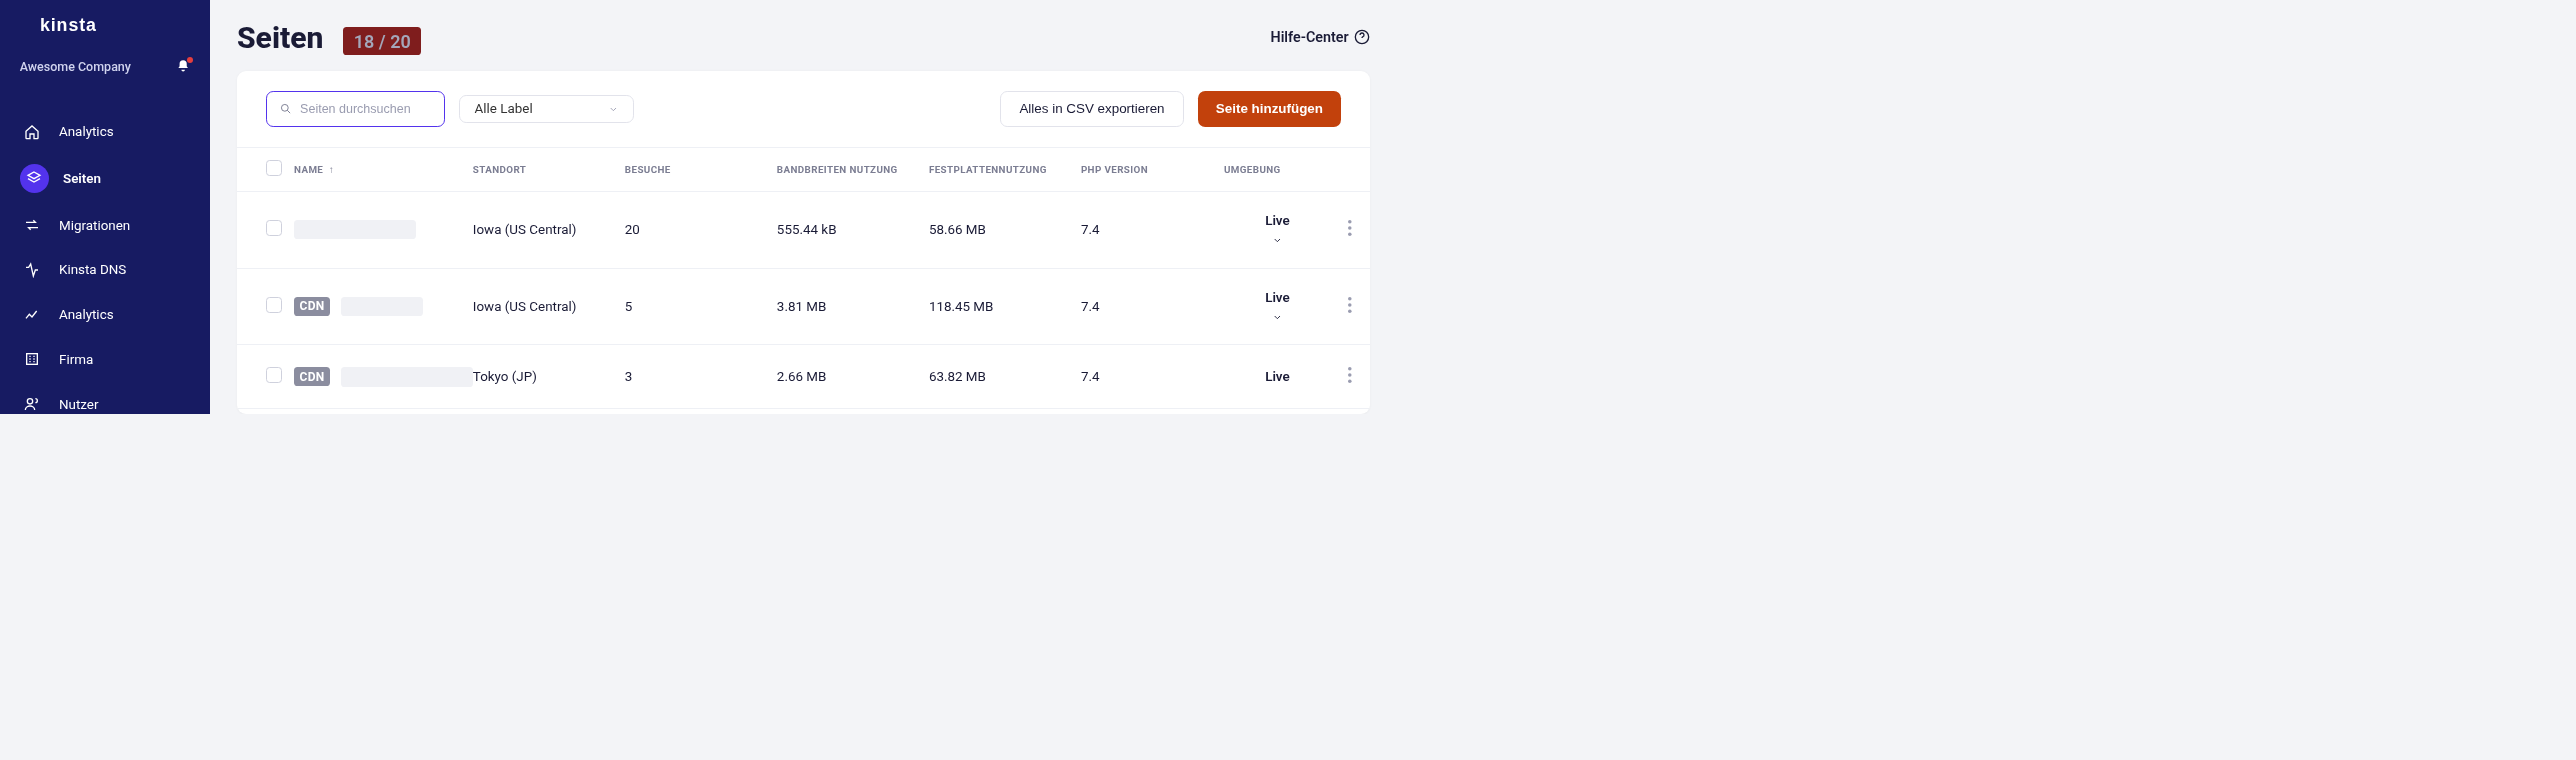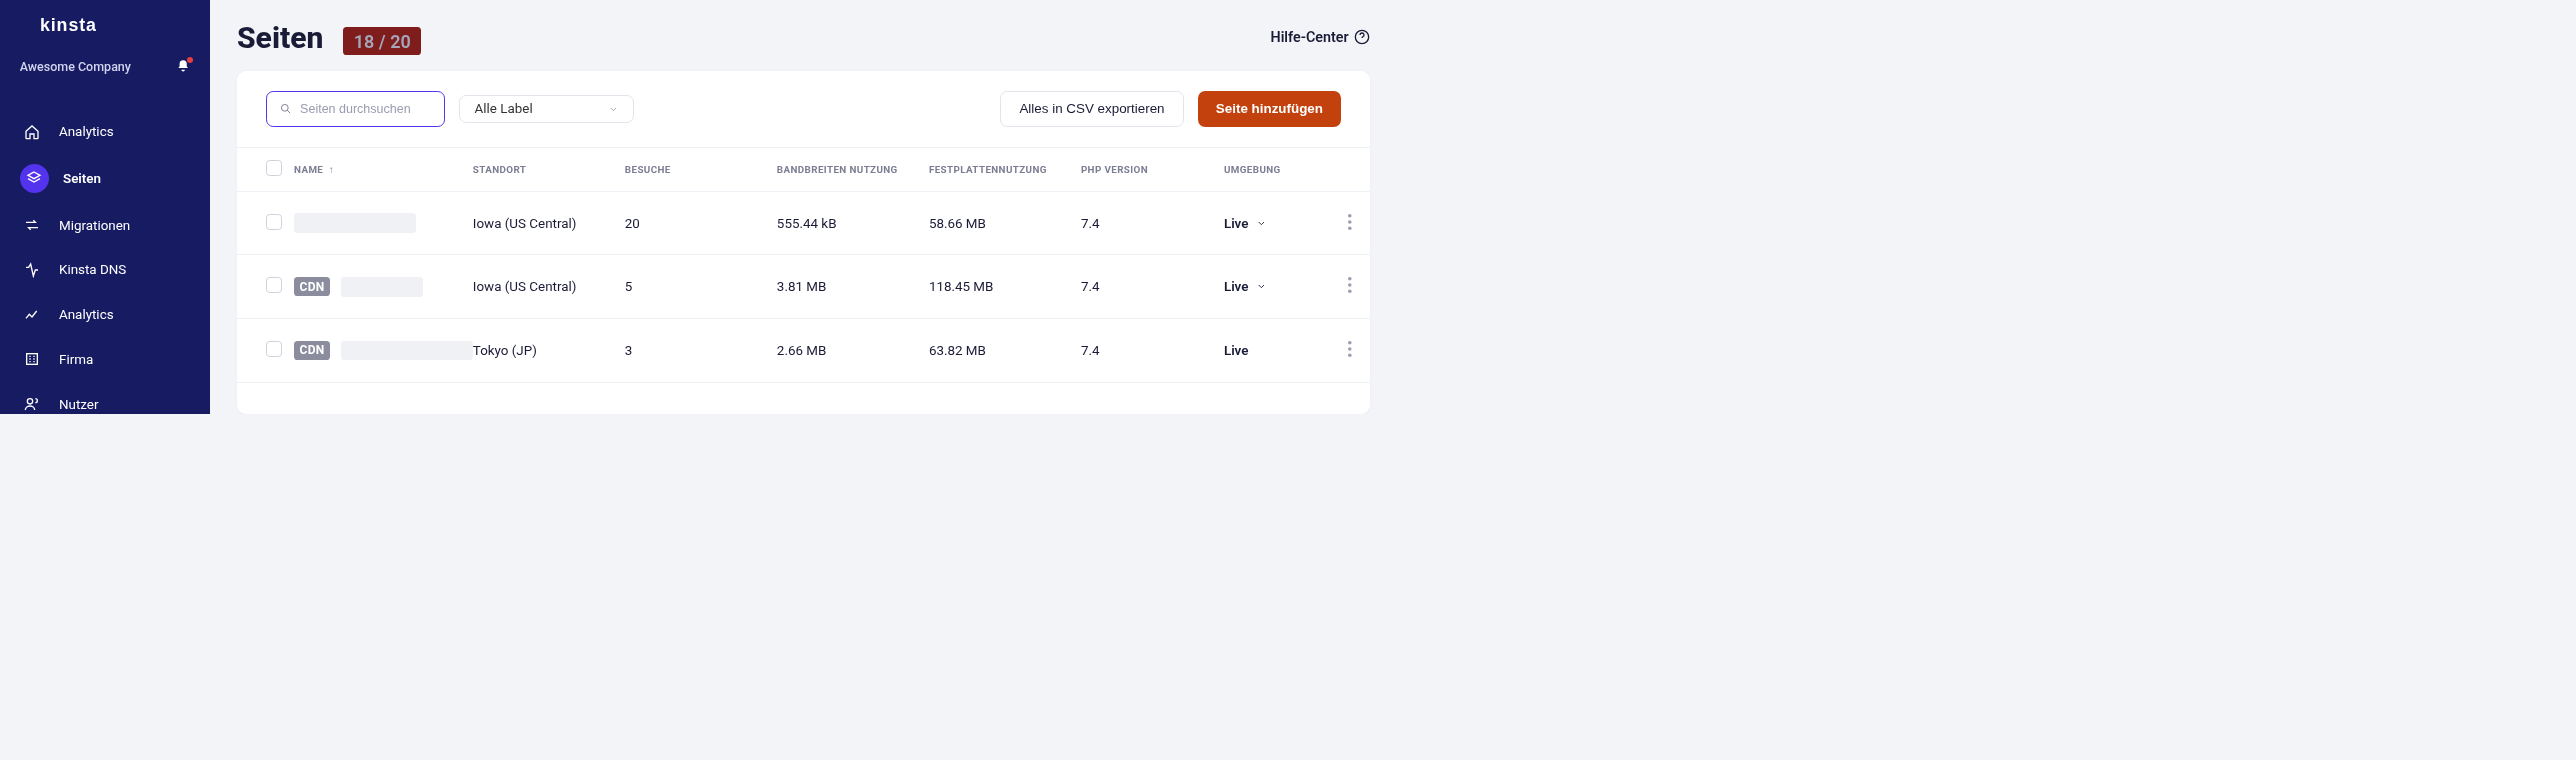--- a/index.html
+++ b/index.html
@@ -51,21 +51,21 @@
   .table { width:100%; border-collapse:collapse; }
   .table thead th { text-align:left; font-size:9.8px; font-weight:700; letter-spacing:0.4px; color:#7b7d92; text-transform:uppercase; padding:12.5px 0; border-top:0.9px solid #eef0f5; border-bottom:0.9px solid #eef0f5; }
   .table th:first-child, .table td:first-child { padding-left:29px; width:57px; }
   .table th:last-child, .table td:last-child { padding-right:18px; width:39px; text-align:right; }
   .table tbody td { padding:21.5px 0; font-size:13.4px; color:#1a1b36; border-bottom:0.9px solid #eef0f5; vertical-align:middle; }
   .checkbox { width:16px; height:16px; border:1.3px solid #cfd1dd; border-radius:3.6px; display:inline-block; cursor:pointer; }
   .sort-arrow { margin-left:5.4px; font-size:9.8px; color:#7b7d92; }
   .name-cell { display:flex; align-items:center; gap:10.7px; }
   .cdn-badge { background:#8b8d9f; color:#fff; font-size:12px; font-weight:700; padding:2.7px 5.4px; border-radius:3.6px; letter-spacing:0.4px; }
   .name-blur { background:#f0f1f5; border-radius:3.6px; height:19.7px; }
-  .env-cell { display:flex; align-items:center; gap:7.2px; font-weight:600; }
+  .env-cell { display:flex; align-items:center; gap:7.2px; font-weight:600;flex-direction:column; }
   .env-cell svg { width:10.7px; height:10.7px; stroke:#1a1b36; fill:none; stroke-width:2; }
   .more-btn { color:#9a9cb0; cursor:pointer; display:inline-flex; }
   .more-btn svg { width:3.6px; height:16px; fill:#9a9cb0; }
 
   .col-name { width:161px; }
   .col-location { width:152px; }
   .col-visits { width:152px; }
   .col-bw { width:152px; }
   .col-disk { width:152px; }
   .col-php { width:143px; }

